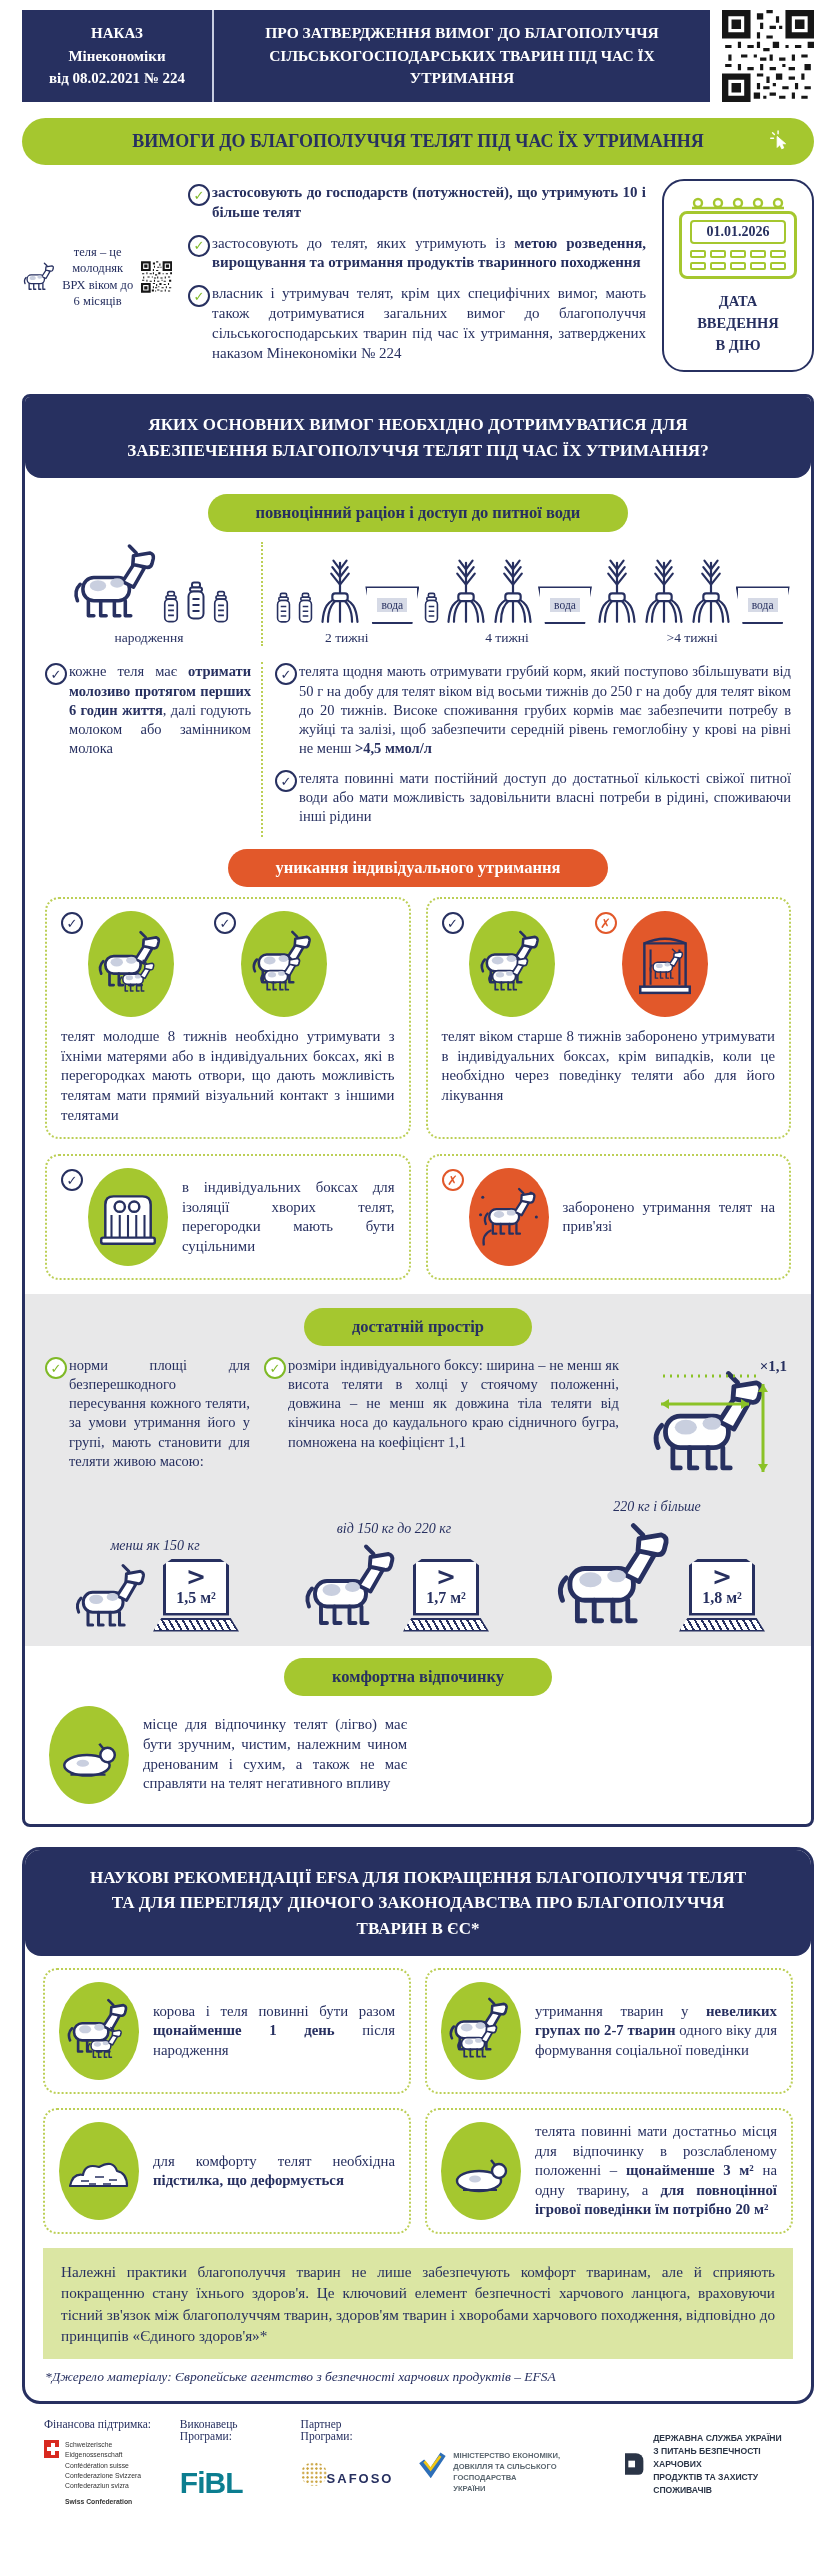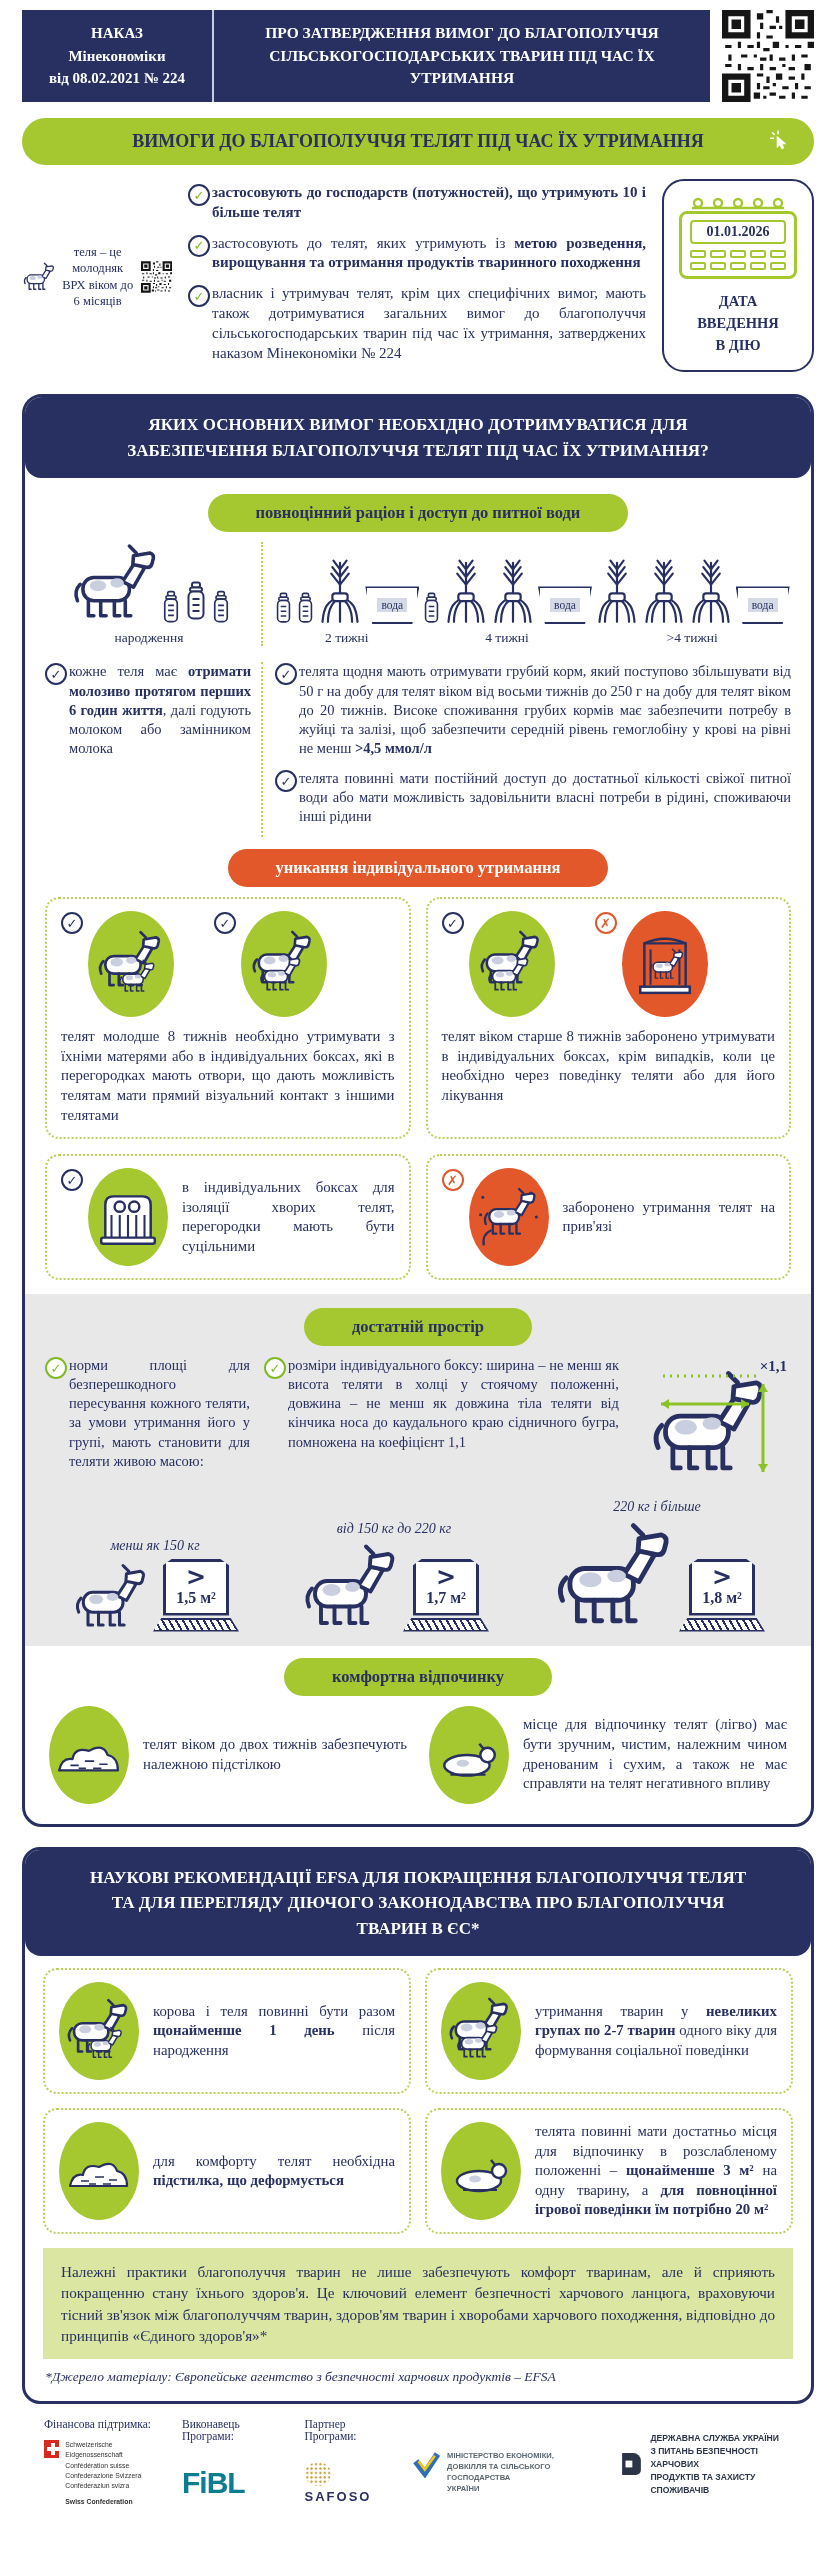--- a/index.html
+++ b/index.html
@@ -46,21 +46,21 @@
   .badge.cross::after{content:"✗";color:var(--orange)}
   .datecard{border:2.5px solid var(--navy);border-radius:22px;padding:14px 10px;height:max-content;
             display:flex;flex-direction:column;align-items:center}
   .cal{border:3px solid var(--green);border-radius:8px;padding:6px 8px;width:118px}
   .cal-date{font-weight:bold;font-size:14px;text-align:center;border:2px solid var(--green);
             border-radius:4px;padding:2px 14px;margin-bottom:6px}
   .cal-grid{display:grid;grid-template-columns:repeat(5,1fr);gap:4px}
   .cal-grid span{height:8px;border:2px solid var(--green);border-radius:2px;display:block}
   .datecap{margin-top:12px;font-weight:bold;font-size:14.5px;text-align:center;line-height:1.5;width:90px}
   
-  .mbox{margin-top:20px;border:3px solid var(--navy);border-radius:20px;overflow:hidden}
+  .mbox{margin-top:20px;border:3px solid var(--navy);border-radius:8px;overflow:hidden}
   .mbox-h{background:var(--navy);color:#fff;text-align:center;font-weight:bold;font-size:17px;
           line-height:1.5;padding:15px 60px;border-radius:0 0 16px 16px}
   .minner{padding:4px 20px 16px}
   
   .tl{display:grid;grid-template-columns:218px 1fr;margin-top:8px}
   .tl-left{border-right:2px dotted var(--dot);padding-right:8px;display:flex;
            flex-direction:column;align-items:center;justify-content:flex-end}
   .tl-right{display:flex;justify-content:space-around;align-items:flex-end;padding-left:10px}
   .stage{display:flex;flex-direction:column;align-items:center;justify-content:flex-end}
   .stage-icons{display:flex;align-items:flex-end;gap:3px}
@@ -114,21 +114,21 @@
   .footnote{margin:10px 2px 2px;font-style:italic;font-size:13.5px}
   
   .foot{padding:14px 22px 8px;font-family:"Liberation Sans",sans-serif}
   .foot-logos{display:flex;align-items:flex-start;gap:26px}
   .fcol{display:flex;flex-direction:column;gap:10px}
   .flabel{font-family:"Liberation Serif",serif;font-size:11.5px;color:var(--navy)}
   .swiss{display:flex;gap:6px}
   .swiss-lines{font-size:6.8px;line-height:1.5;color:#333}
   .swiss-lines .b{font-weight:bold;margin-top:6px}
   .fibl{font-size:30px;font-weight:bold;color:#0c7e90;letter-spacing:-1px;margin-top:14px}
-  .safoso{display:flex;flex-direction:column;align-items:flex-start;margin-top:10px}
+  .safoso{display:flex;flex-direction:row;align-items:flex-end;margin-top:10px}
   .globe{width:26px;height:24px;border-radius:50%;
          background:radial-gradient(circle,#c9a13b 1.1px,transparent 1.3px) 0 0/4.4px 4.4px}
   .safoso-t{font-weight:bold;font-size:13px;letter-spacing:2px;color:var(--navy);margin-top:3px}
   .ministry{display:flex;align-items:flex-start;gap:7px;margin-top:32px}
   .ministry-t{font-size:7.6px;font-weight:bold;color:#5b6770;line-height:1.45}
   .service{display:flex;align-items:center;gap:8px;margin-top:14px}
   .service-t{font-size:8.6px;font-weight:bold;color:#2b3547;line-height:1.5}
   svg.line{display:block}
 </style>
 </head>
@@ -530,28 +530,20 @@
                   </div>
                 <div class="sign-base"></div>
               </div>
             </div>
           </div>
         </div>
       </div>
 
       <div class="pill">комфортна відпочинку</div>
       <div class="bed">
-        <div class="bed-item">
-          <div class="oval small">
-            <svg width="66" height="40" viewBox="0 0 64 36">
-                <use href="#straw-art"></use>
-              </svg>
-          </div>
-          <p>телят віком до двох тижнів забезпечують належною підстілкою</p>
-        </div>
         <div class="bed-item">
           <div class="oval small">
             <svg width="66" height="52" viewBox="0 0 64 48">
                 <use href="#lying-calf-art"></use>
               </svg>
           </div>
           <p>місце для відпочинку телят (лігво) має бути зручним, чистим, належним чином дренованим і сухим, а також не має справляти на телят негативного впливу</p>
         </div>
       </div>
 

